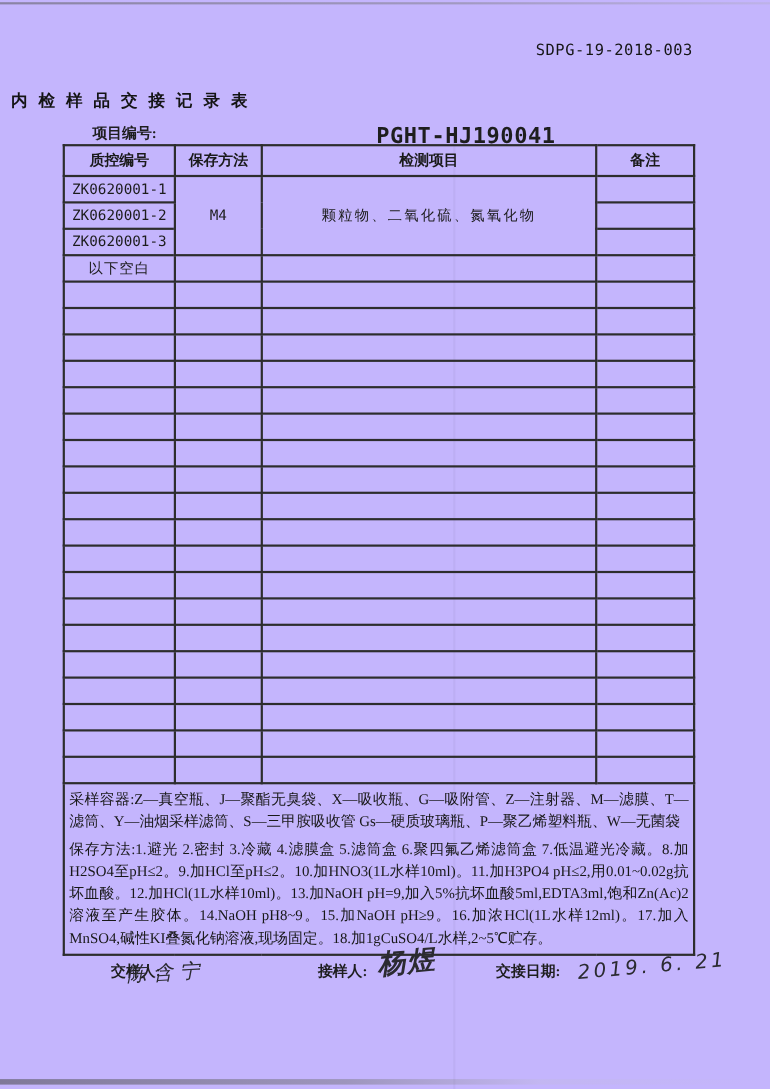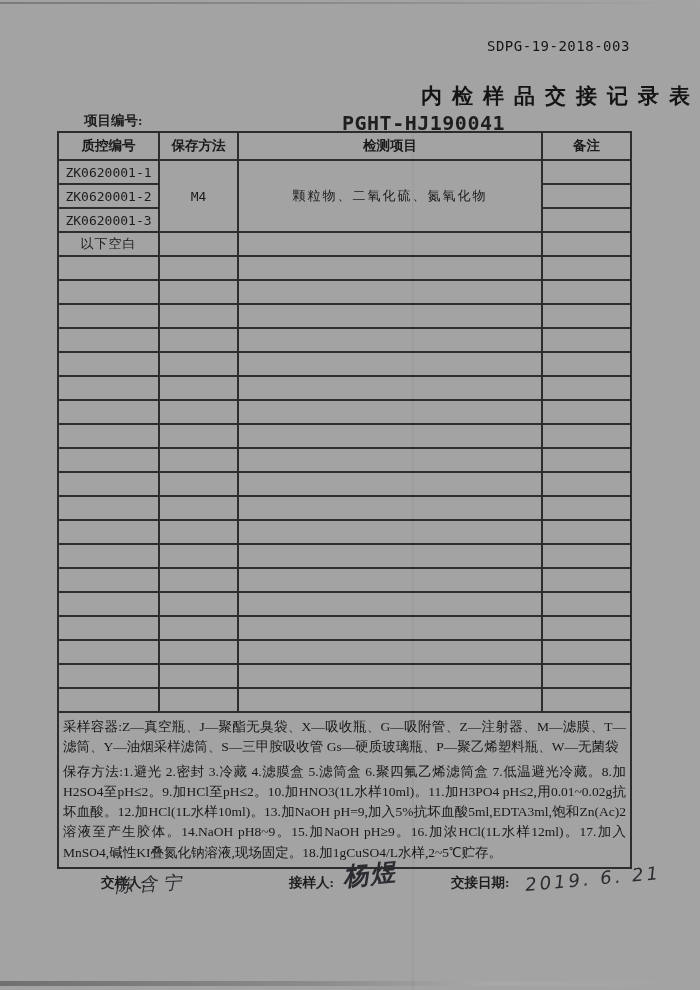--- a/index.html
+++ b/index.html
@@ -1,32 +1,32 @@
 <!DOCTYPE html>
 <html><head>
 <meta charset="utf-8">
 <style>
   html,body { margin:0; padding:0; background:#ffffff; }
   .page {
     position:relative; width:700px; height:990px; margin:0 auto;
-    background:#a3a3a3; overflow:hidden; color:#1e1e1e;
+    background:#c4b5fd; overflow:hidden; color:#1e1e1e;
     font-family:"Liberation Serif", serif;
   }
   
   .scan-edge-top { position:absolute; top:2px; left:0; width:100%; height:2px;
     background:linear-gradient(to right, rgba(90,90,90,.55), rgba(120,120,120,.45) 60%, rgba(170,170,170,.25)); }
   .scan-edge-bottom { position:absolute; bottom:4px; left:0; width:100%; height:5px;
     background:linear-gradient(to right, rgba(70,70,70,.55), rgba(110,110,110,.45) 45%, rgba(190,190,190,.18) 70%, rgba(240,240,240,0)); }
   .scan-fold { position:absolute; top:120px; bottom:0; left:412px; width:2px; background:rgba(0,0,0,.035); }
 
   .doc-code { position:absolute; top:38px; left:487px;
     font-family:"DejaVu Sans Mono", monospace; font-size:14px; letter-spacing:.5px; color:#161616; }
 
-  .title { position:absolute; top:82px; left:0; width:100%; margin:0; text-align:right;
-    font-size:21px; font-weight:bold; letter-spacing:10px; text-indent:10px; color:#141414; }
+  .title { position:absolute; top:82px; left:0; width:100%; margin:0; text-align:left;
+    font-size:15px; font-weight:bold; letter-spacing:10px; text-indent:10px; color:#141414; }
 
   .project-label { position:absolute; top:112px; left:84px; font-size:13.5px; font-weight:bold; }
   .project-number { position:absolute; top:111px; left:342px;
     font-family:"DejaVu Sans Mono", monospace; font-size:20px; font-weight:bold; letter-spacing:.5px; }
 
   table.grid { position:absolute; top:131px; left:57px; width:573px;
     border-collapse:collapse; table-layout:fixed; }
   table.grid th, table.grid td { border:2px solid #2d2d2d; padding:0; text-align:center; overflow:hidden; }
   table.grid th { height:26px; font-size:13.5px; font-weight:bold; color:#1a1a1a;border-radius:10px; }
   table.grid td { height:22px; font-size:13px; color:#1c1c1c; }

